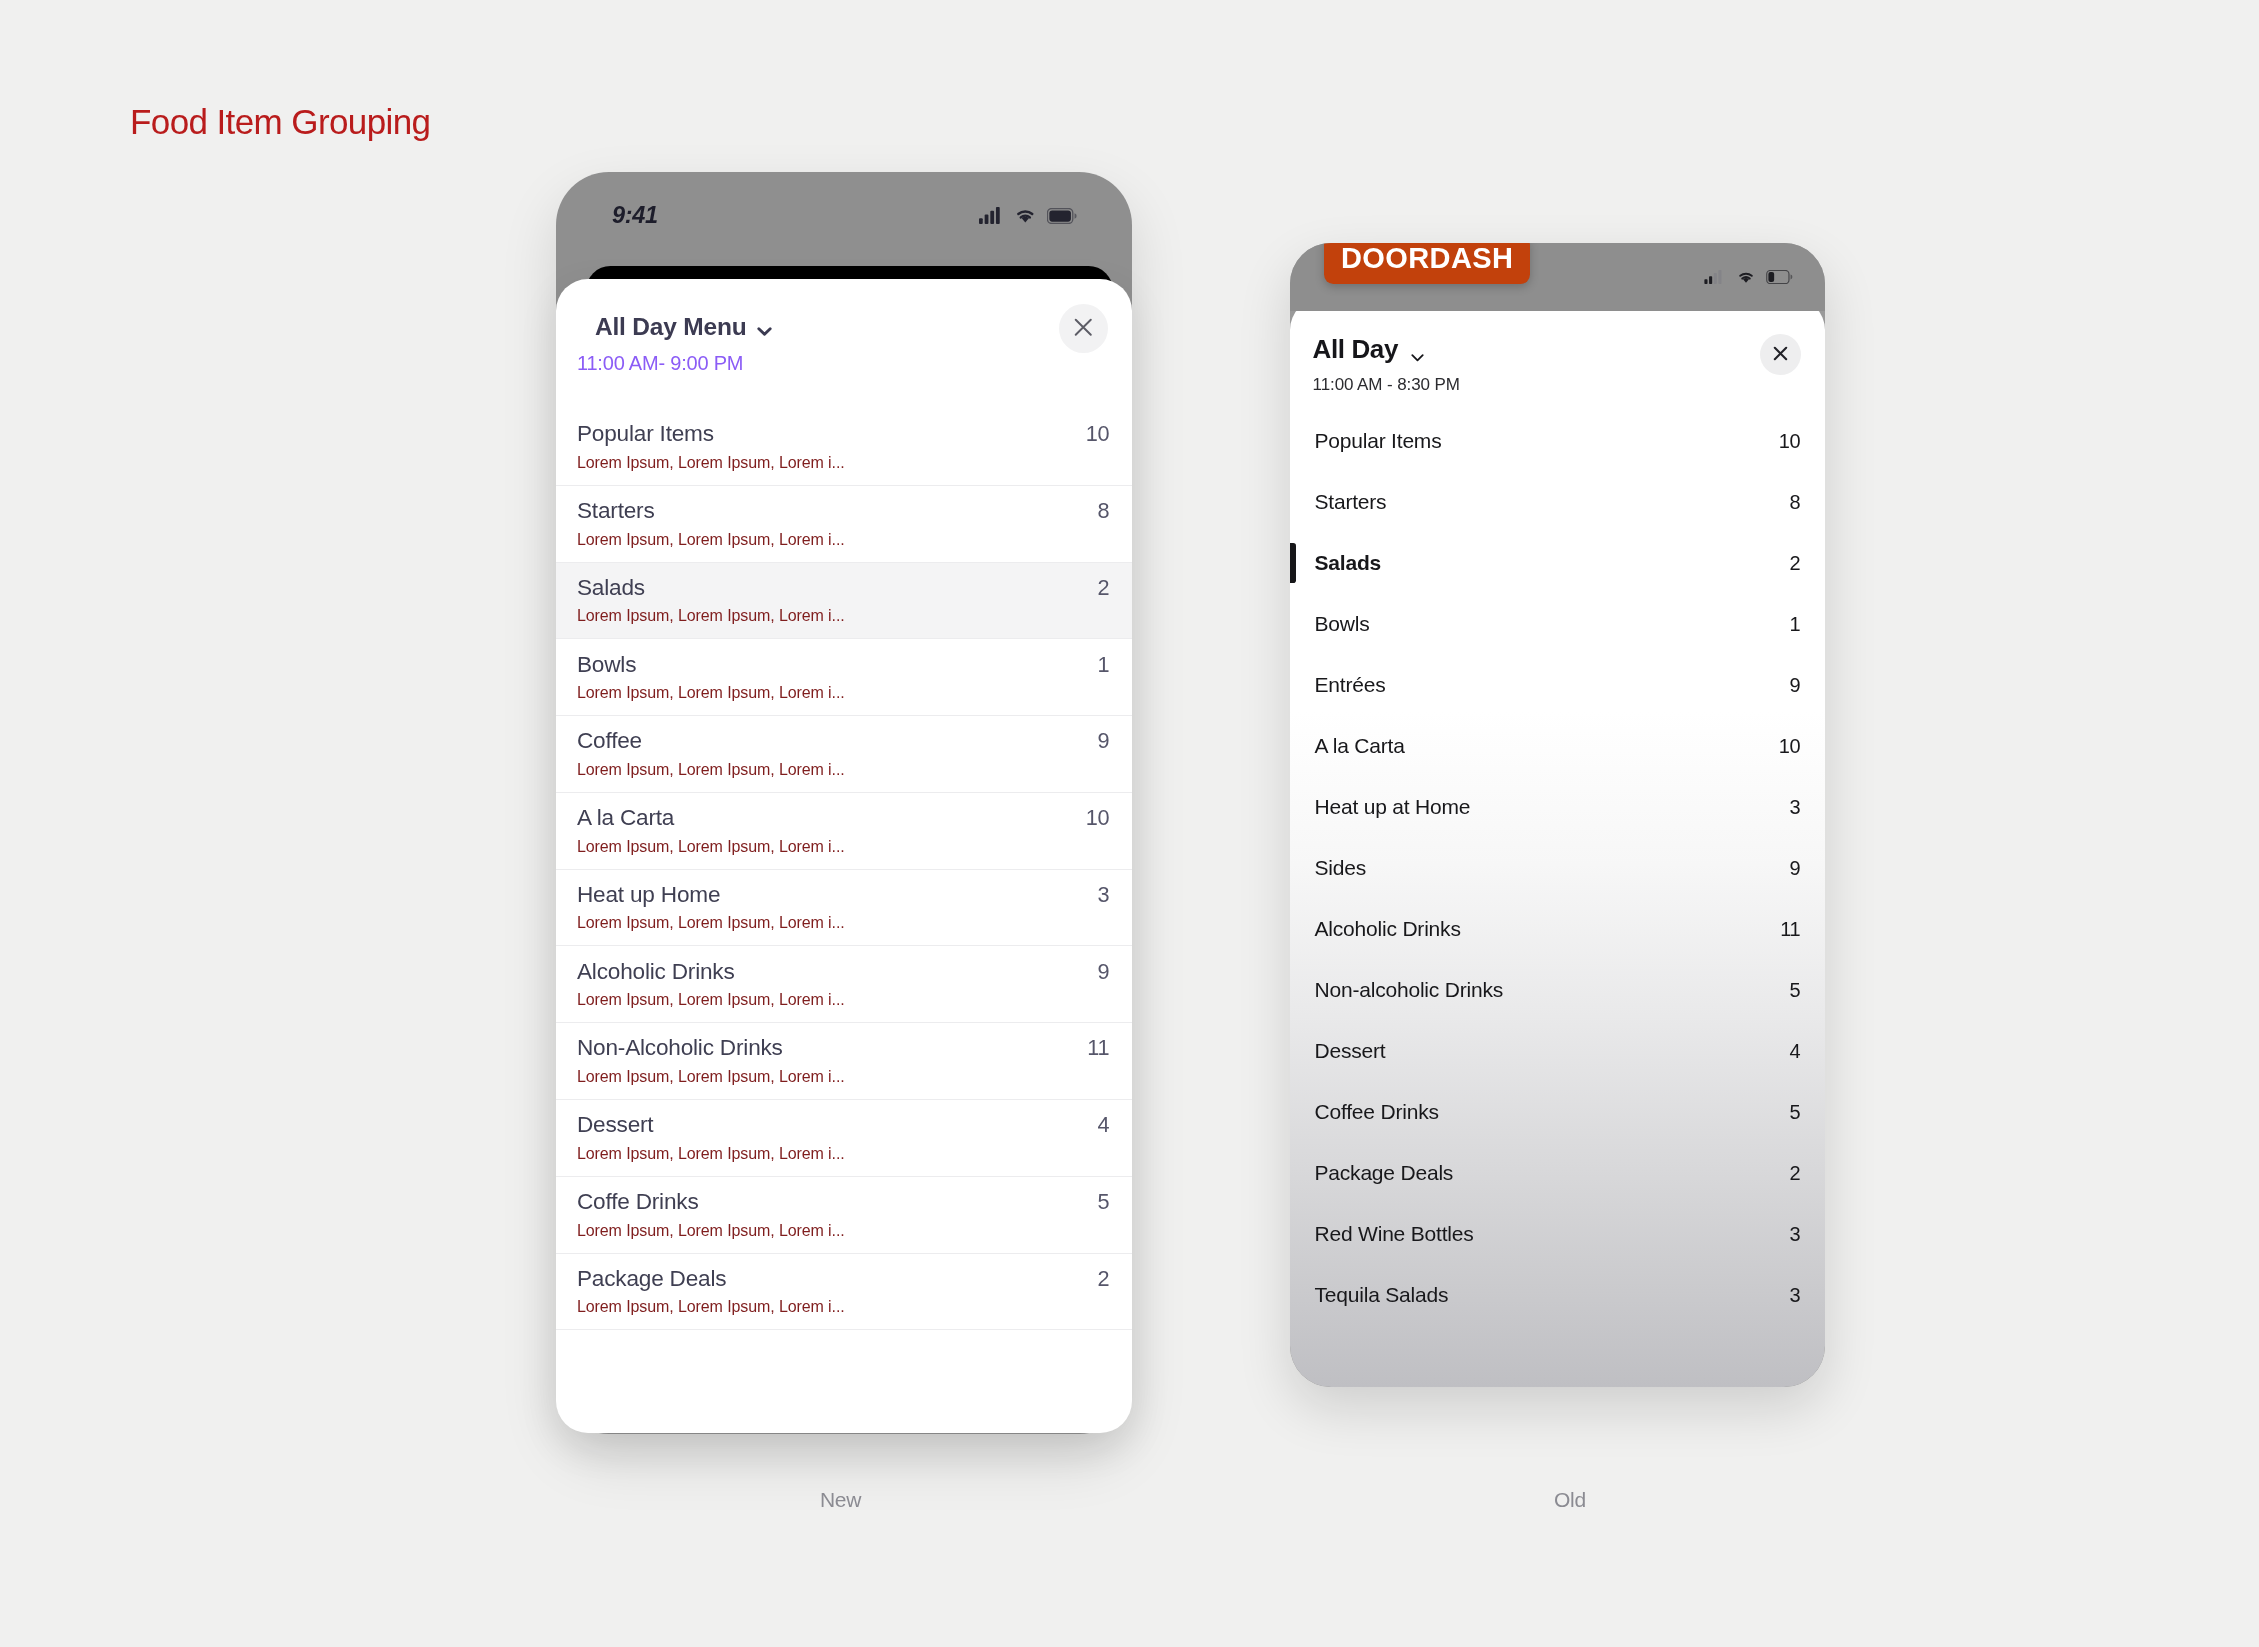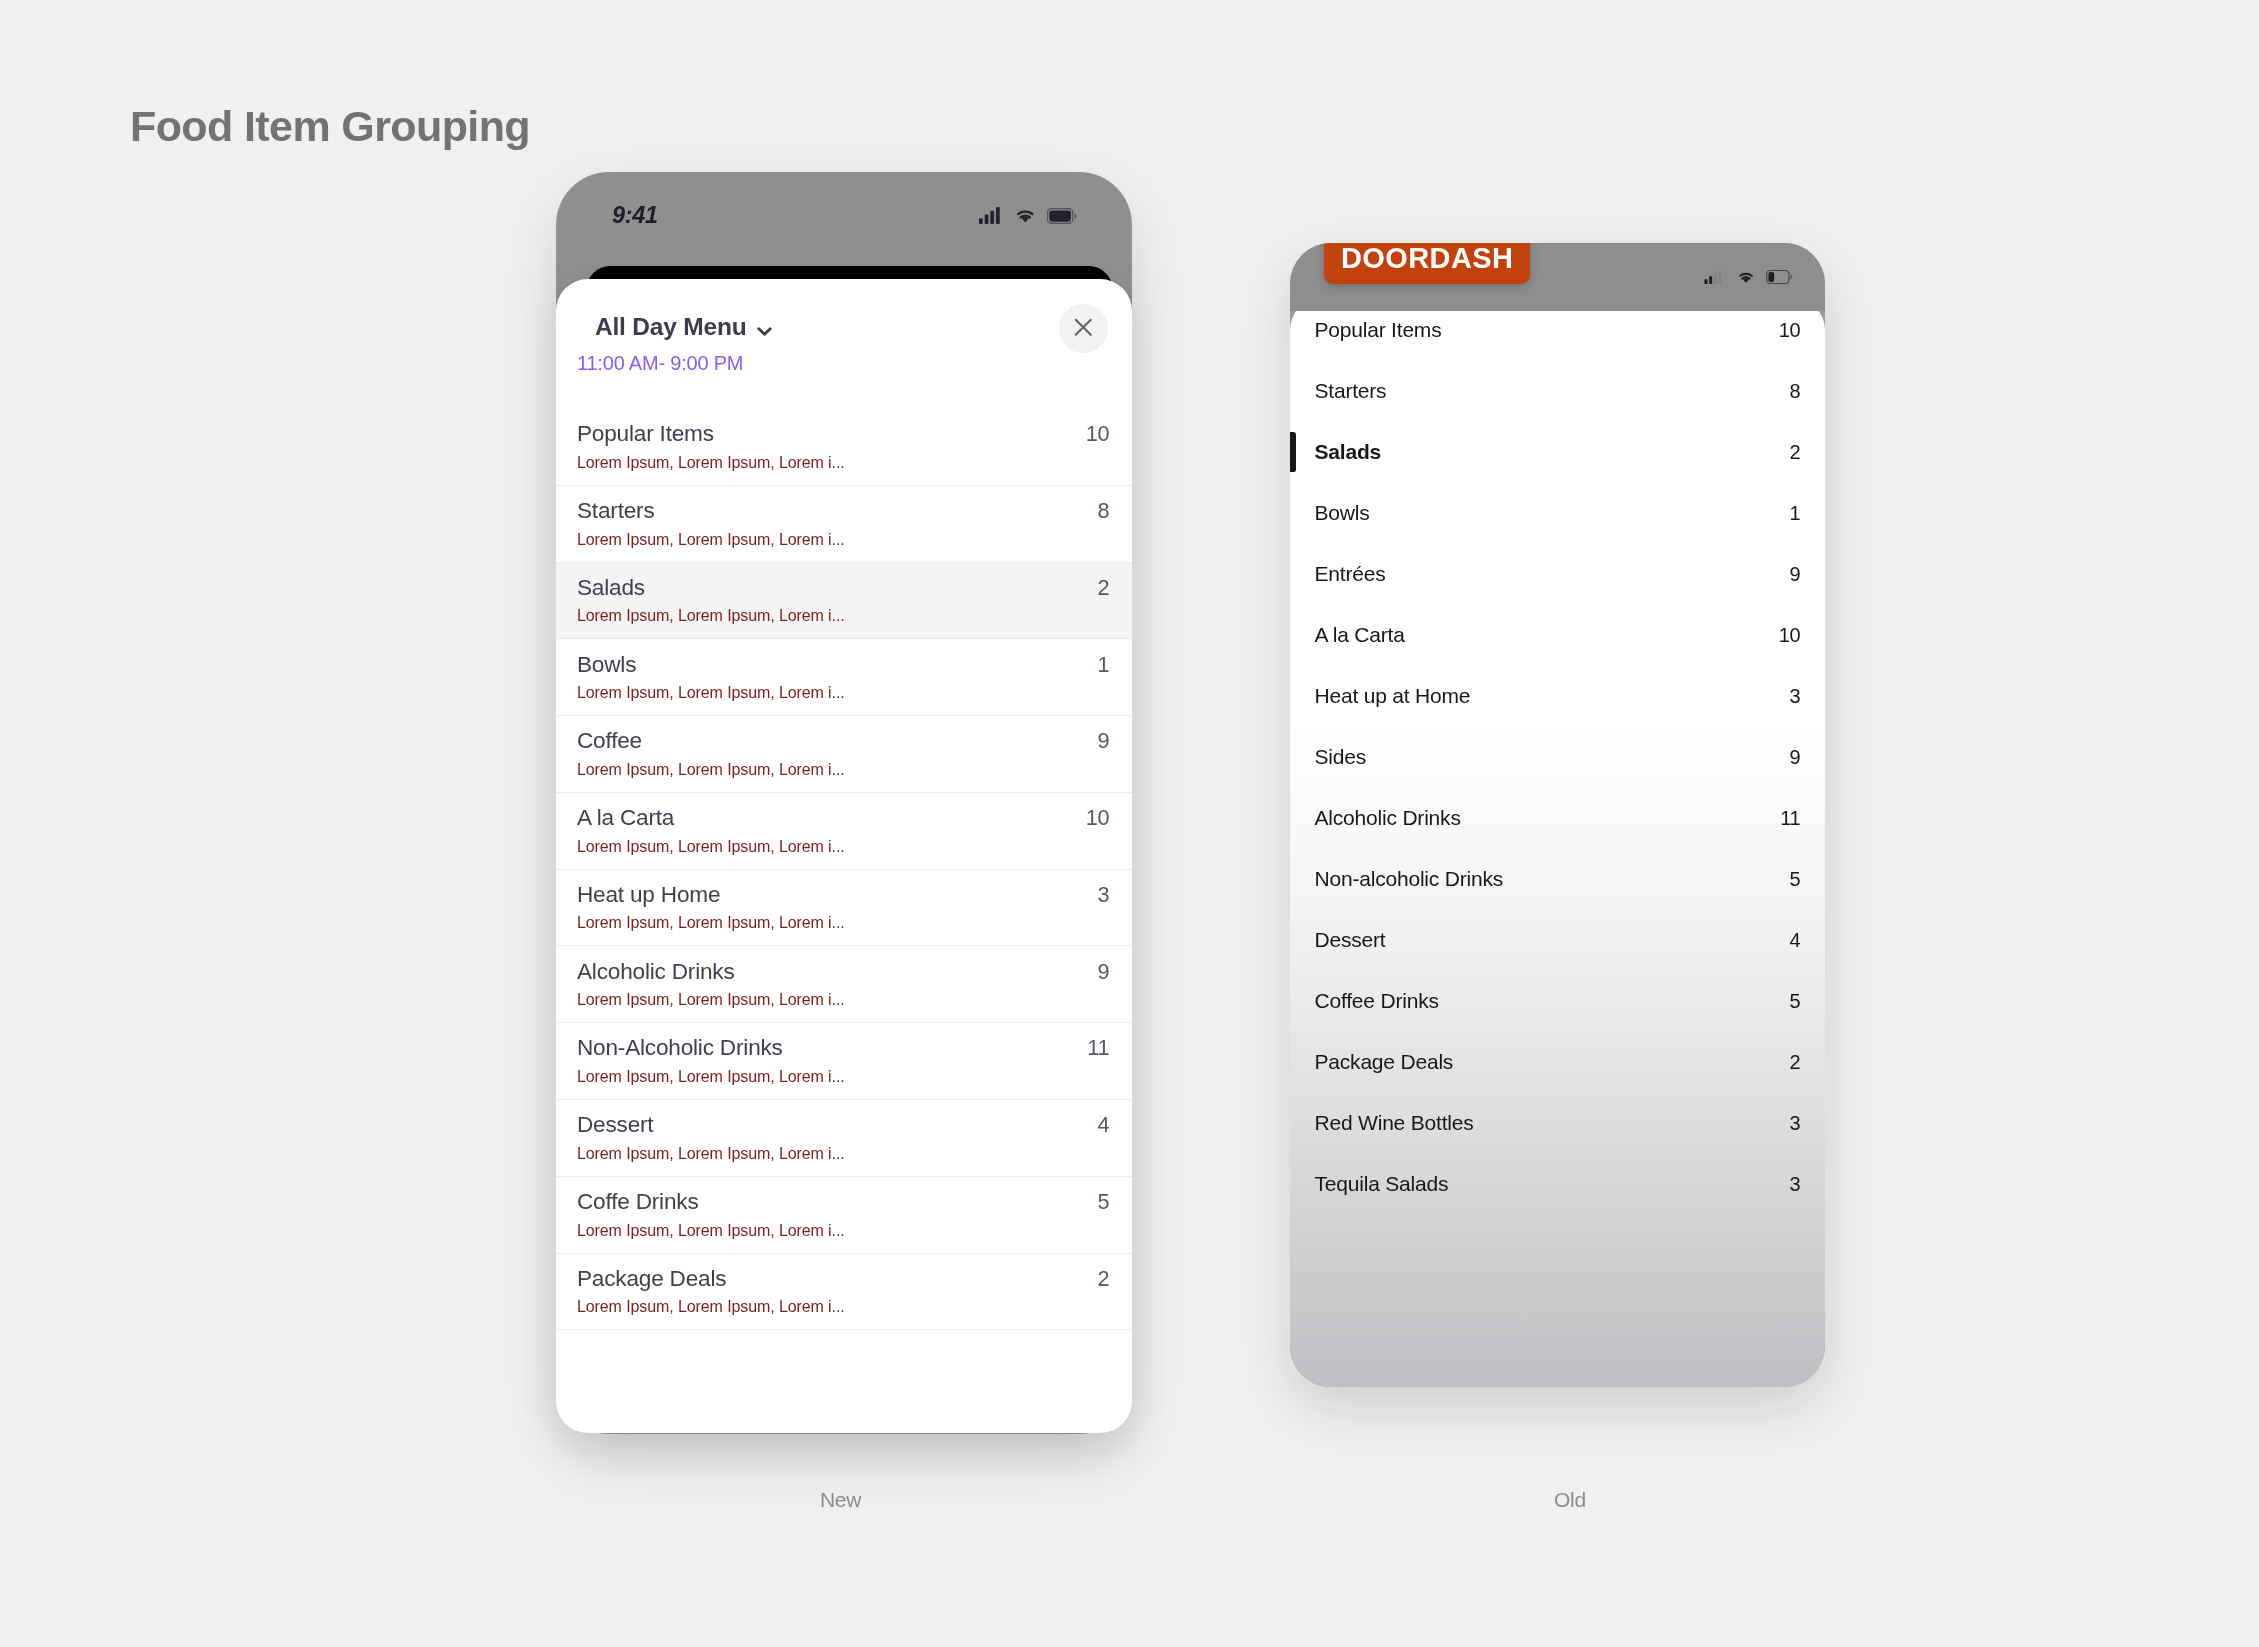--- a/index.html
+++ b/index.html
@@ -14,24 +14,24 @@
     background: #f0f0ef;
     font-family: "Liberation Sans", sans-serif;
     position: relative;
   }
 
   
   .page-title {
     position: absolute;
     left: 130px;
     top: 102px;
-    font-size: 43px;
-    font-weight: 700;
+    font-size: 35px;
+    font-weight: 400;
     letter-spacing: -0.6px;
-    color: #737373;
+    color: #b91c1c;
   }
 
   
   .phone {
     position: absolute;
   }
 
   
   #phone-new {
     left: 556px;
@@ -486,20 +486,38 @@
         <svg width="27" height="14" viewBox="0 0 32 17">
           <rect x="0.5" y="0.5" width="27" height="16" rx="4.5" stroke="#1d1d22" stroke-width="1.4" fill="none" opacity="0.65"></rect>
           <rect x="2.5" y="2.5" width="7" height="12" rx="2.5" fill="#1d1d22"></rect>
           <path d="M29.4 5.6 v5.8 a3 3 0 0 0 0-5.8Z" fill="#1d1d22" opacity="0.5"></path>
         </svg>
       </span>
     </div>
 
     <div class="old-sheet">
 
+      <div class="old-sheet-header">
+        <div class="old-menu-title">
+          <span>All Day</span>
+          <span class="chev-old">
+            <svg width="19" height="19" viewBox="0 0 20 20">
+              <path d="M4.5 7.5 L10 13 L15.5 7.5" stroke="#16161a" stroke-width="1.9" fill="none" stroke-linecap="round" stroke-linejoin="round"></path>
+            </svg>
+          </span>
+        </div>
+        <div class="old-hours">11:00 AM - 8:30 PM</div>
+        <button class="old-close">
+          <span>
+            <svg width="19" height="19" viewBox="0 0 20 20">
+              <path d="M4 4 L16 16 M16 4 L4 16" stroke="#222228" stroke-width="2.2" stroke-linecap="round"></path>
+            </svg>
+          </span>
+        </button>
+      </div>
 
       <div class="old-list" id="old-list">
           <div class="old-row">
             <span class="old-row-name">Popular Items</span>
             <span class="old-row-count">10</span>
           </div>
           <div class="old-row">
             <span class="old-row-name">Starters</span>
             <span class="old-row-count">8</span>
           </div>

